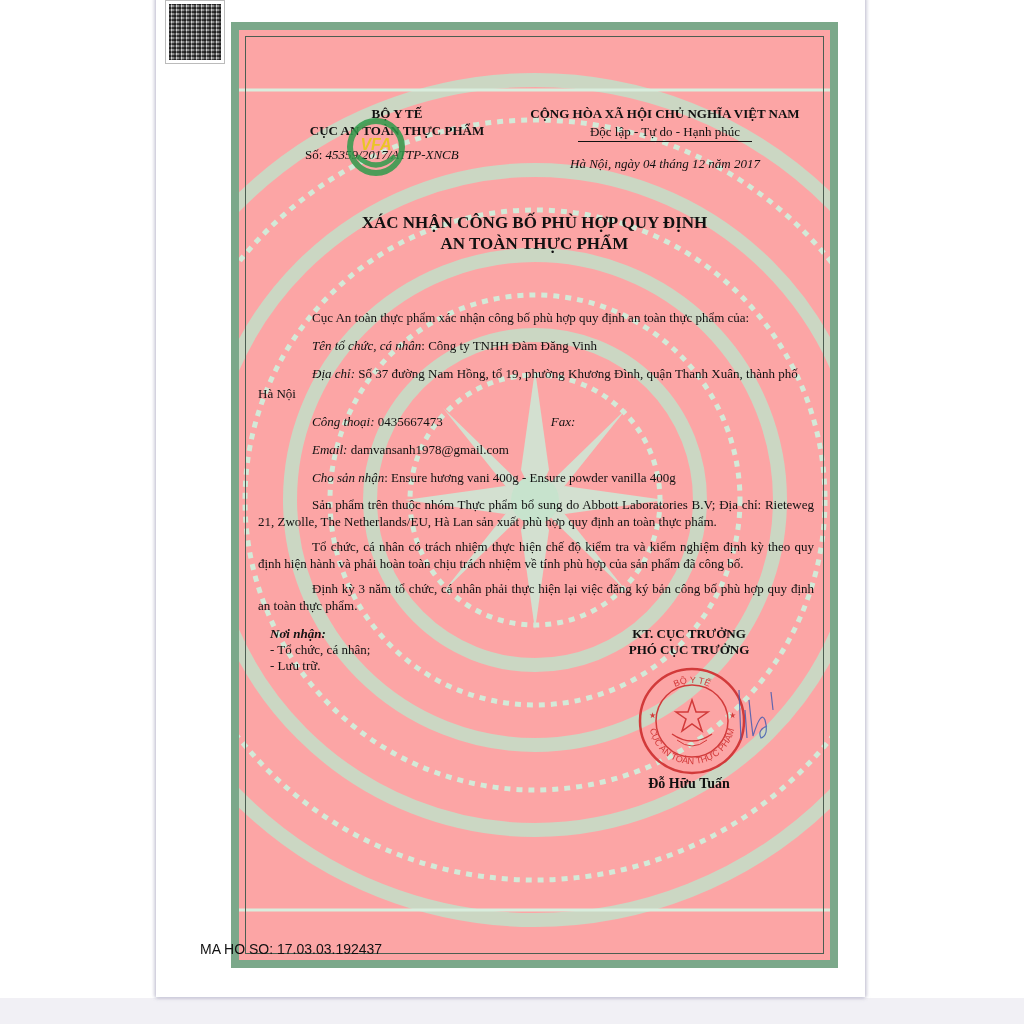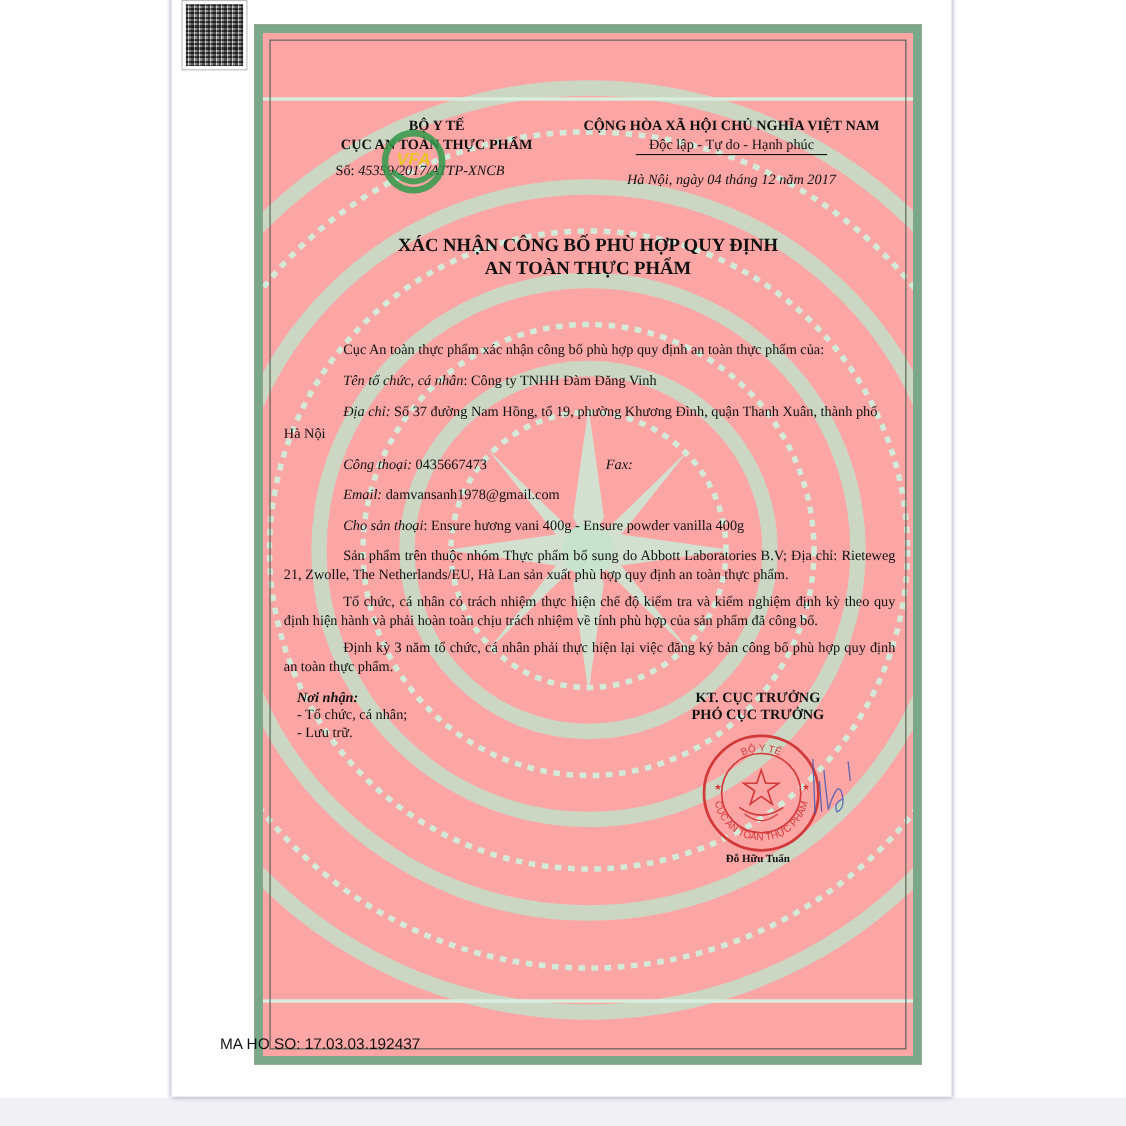--- a/index.html
+++ b/index.html
@@ -62,21 +62,21 @@
   .row-phone { display:flex; }
   .row-phone .fax { margin-left:108px; font-style:italic; }
   .gap { height:8px; }
 
   .recipients { position:absolute; left:31px; top:596px; font-size:13px; line-height:16px; }
   .recipients .t { font-weight:bold; font-style:italic; }
 
   .signature { position:absolute; left:350px; top:596px; width:200px; text-align:center; font-weight:bold; font-size:13px; line-height:16px; }
   .seal { position:absolute; left:398px; top:636px; width:110px; height:110px; }
   .sign-scribble { position:absolute; left:492px; top:650px; width:50px; height:70px; }
-  .signer { position:absolute; left:350px; top:746px; width:200px; text-align:center; font-weight:bold; font-size:10px; }
+  .signer { position:absolute; left:350px; top:746px; width:200px; text-align:center; font-weight:bold; font-size:14px; }
 
   .dossier { position:absolute; left:200px; top:941px; font-family:"Liberation Sans", sans-serif; font-size:14px; color:#111; }
 </style>
 </head>
 <body>
 
 <div class="bottom-band"></div>
 <div class="page"></div>
 
 <div class="qr">
@@ -148,21 +148,21 @@
       <div class="gap"></div>
       <p class="ind"><i>Địa chỉ:</i><span> Số 37 đường Nam Hồng, tổ 19, phường Khương Đình, quận Thanh Xuân, thành phố Hà Nội</span></p>
       <div class="gap"></div>
       <p class="ind row-phone" style="text-indent:0;padding-left:54px;">
         <span><i>Công thoại:</i><span> 0435667473</span></span>
         <span class="fax">Fax:</span>
       </p>
       <div class="gap"></div>
       <p class="ind"><i>Email:</i><span> damvansanh1978@gmail.com</span></p>
       <div class="gap"></div>
-      <p class="ind"><i>Cho sản thoại</i><span>: Ensure hương vani 400g - Ensure powder vanilla 400g</span></p>
+      <p class="ind"><i>Cho sản nhận</i><span>: Ensure hương vani 400g - Ensure powder vanilla 400g</span></p>
       <div class="gap"></div>
       <p class="ind just" style="line-height:17px;">Sản phẩm trên thuộc nhóm Thực phẩm bổ sung do Abbott Laboratories B.V; Địa chỉ: Rieteweg 21, Zwolle, The Netherlands/EU, Hà Lan sản xuất phù hợp quy định an toàn thực phẩm.</p>
       <div class="gap"></div>
       <p class="ind just" style="line-height:17px;">Tổ chức, cá nhân có trách nhiệm thực hiện chế độ kiểm tra và kiểm nghiệm định kỳ theo quy định hiện hành và phải hoàn toàn chịu trách nhiệm về tính phù hợp của sản phẩm đã công bố.</p>
       <div class="gap"></div>
       <p class="ind just" style="line-height:17px;">Định kỳ 3 năm tổ chức, cá nhân phải thực hiện lại việc đăng ký bản công bố phù hợp quy định an toàn thực phẩm.</p>
     </div>
 
     <div class="recipients">
       <div class="t">Nơi nhận:</div>

